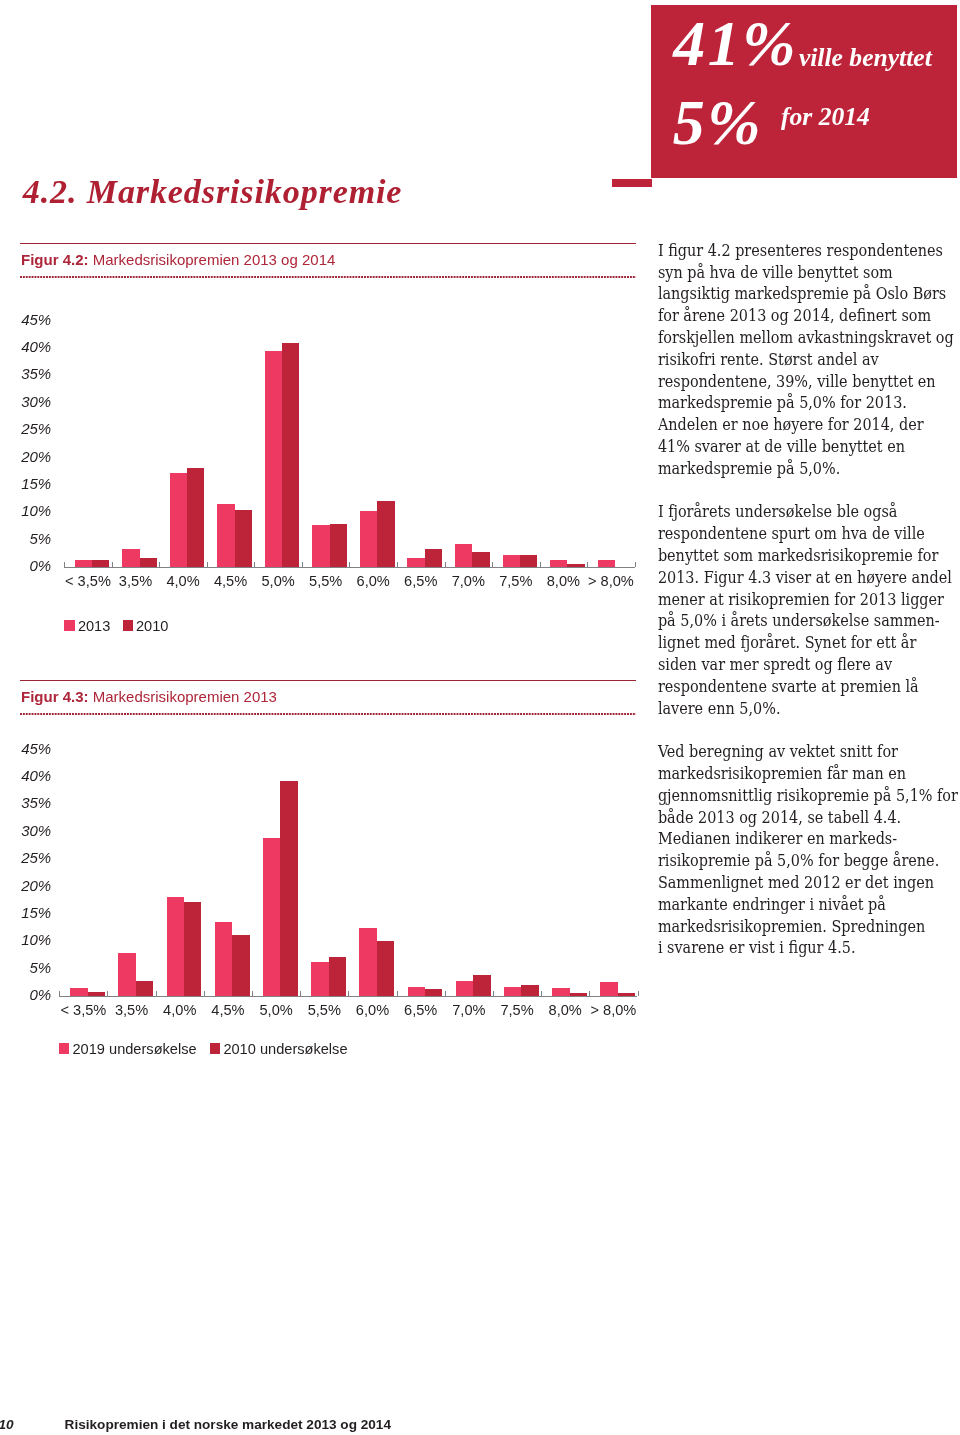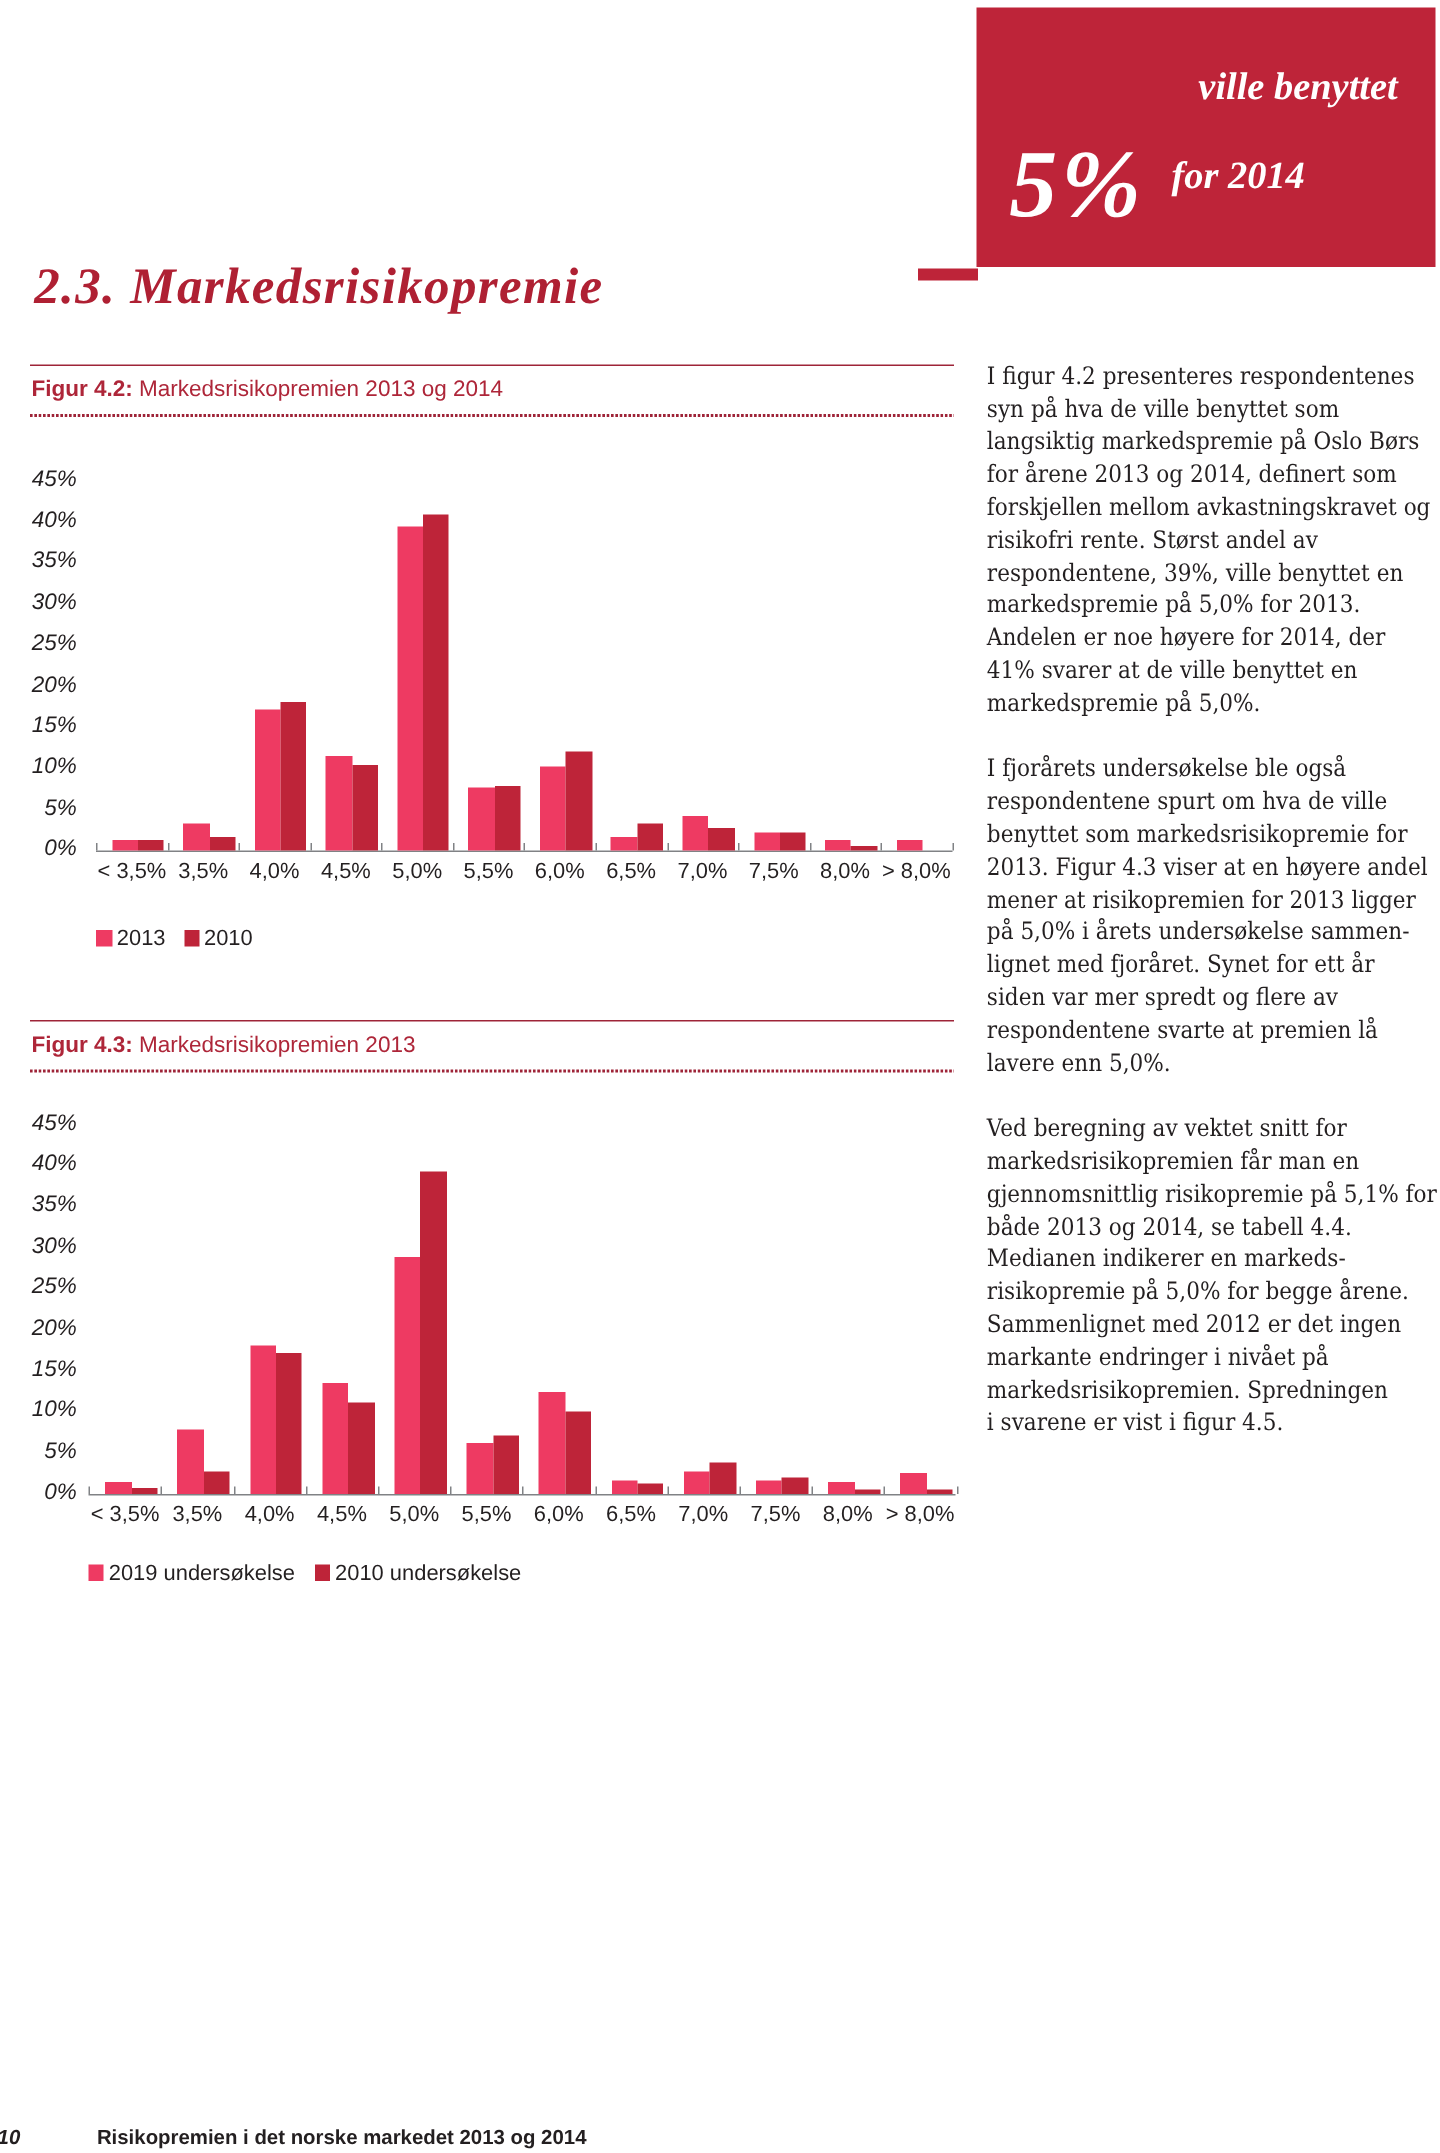--- a/index.html
+++ b/index.html
@@ -51,27 +51,28 @@
   
   #foot-num{left:-1.6px;top:1416.5px;font-size:13.6px;font-weight:bold;font-style:italic;
             color:#231f20;line-height:16px;white-space:nowrap;}
   #foot-title{left:64.6px;top:1416.5px;font-size:13.6px;font-weight:bold;color:#231f20;
               line-height:16px;white-space:nowrap;}
 </style>
 </head>
 <body>
 
 <div class="abs" id="callout">
+  <div class="co-t co-big" id="co-big1">41%</div>
   <div class="co-t co-sm" id="co-small1">ville benyttet</div>
   <div class="co-t co-big" id="co-big2">5%</div>
   <div class="co-t co-sm" id="co-small2">for 2014</div>
 </div>
 <div class="abs" id="callout-tab"></div>
 
-<div class="abs" id="sec-title">2.3. Markedsrisikopremie</div>
+<div class="abs" id="sec-title">4.2. Markedsrisikopremie</div>
 
 <div class="abs fig-head" style="top:243px;height:1px;">
   <div class="fig-rule"></div>
 </div>
 <div class="abs fig-cap" style="left:21px;top:252px;"><b>Figur 4.2:</b><span style="display:inline-block;width:4.2px"></span><span>Markedsrisikopremien 2013 og 2014</span></div>
 <div class="abs fig-dots" style="left:20px;top:275.6px;"></div>
 <div class="abs fig-head" style="top:679.9px;height:1px;">
   <div class="fig-rule"></div>
 </div>
 <div class="abs fig-cap" style="left:21px;top:688.9px;"><b>Figur 4.3:</b><span style="display:inline-block;width:4.2px"></span><span>Markedsrisikopremien 2013</span></div>

